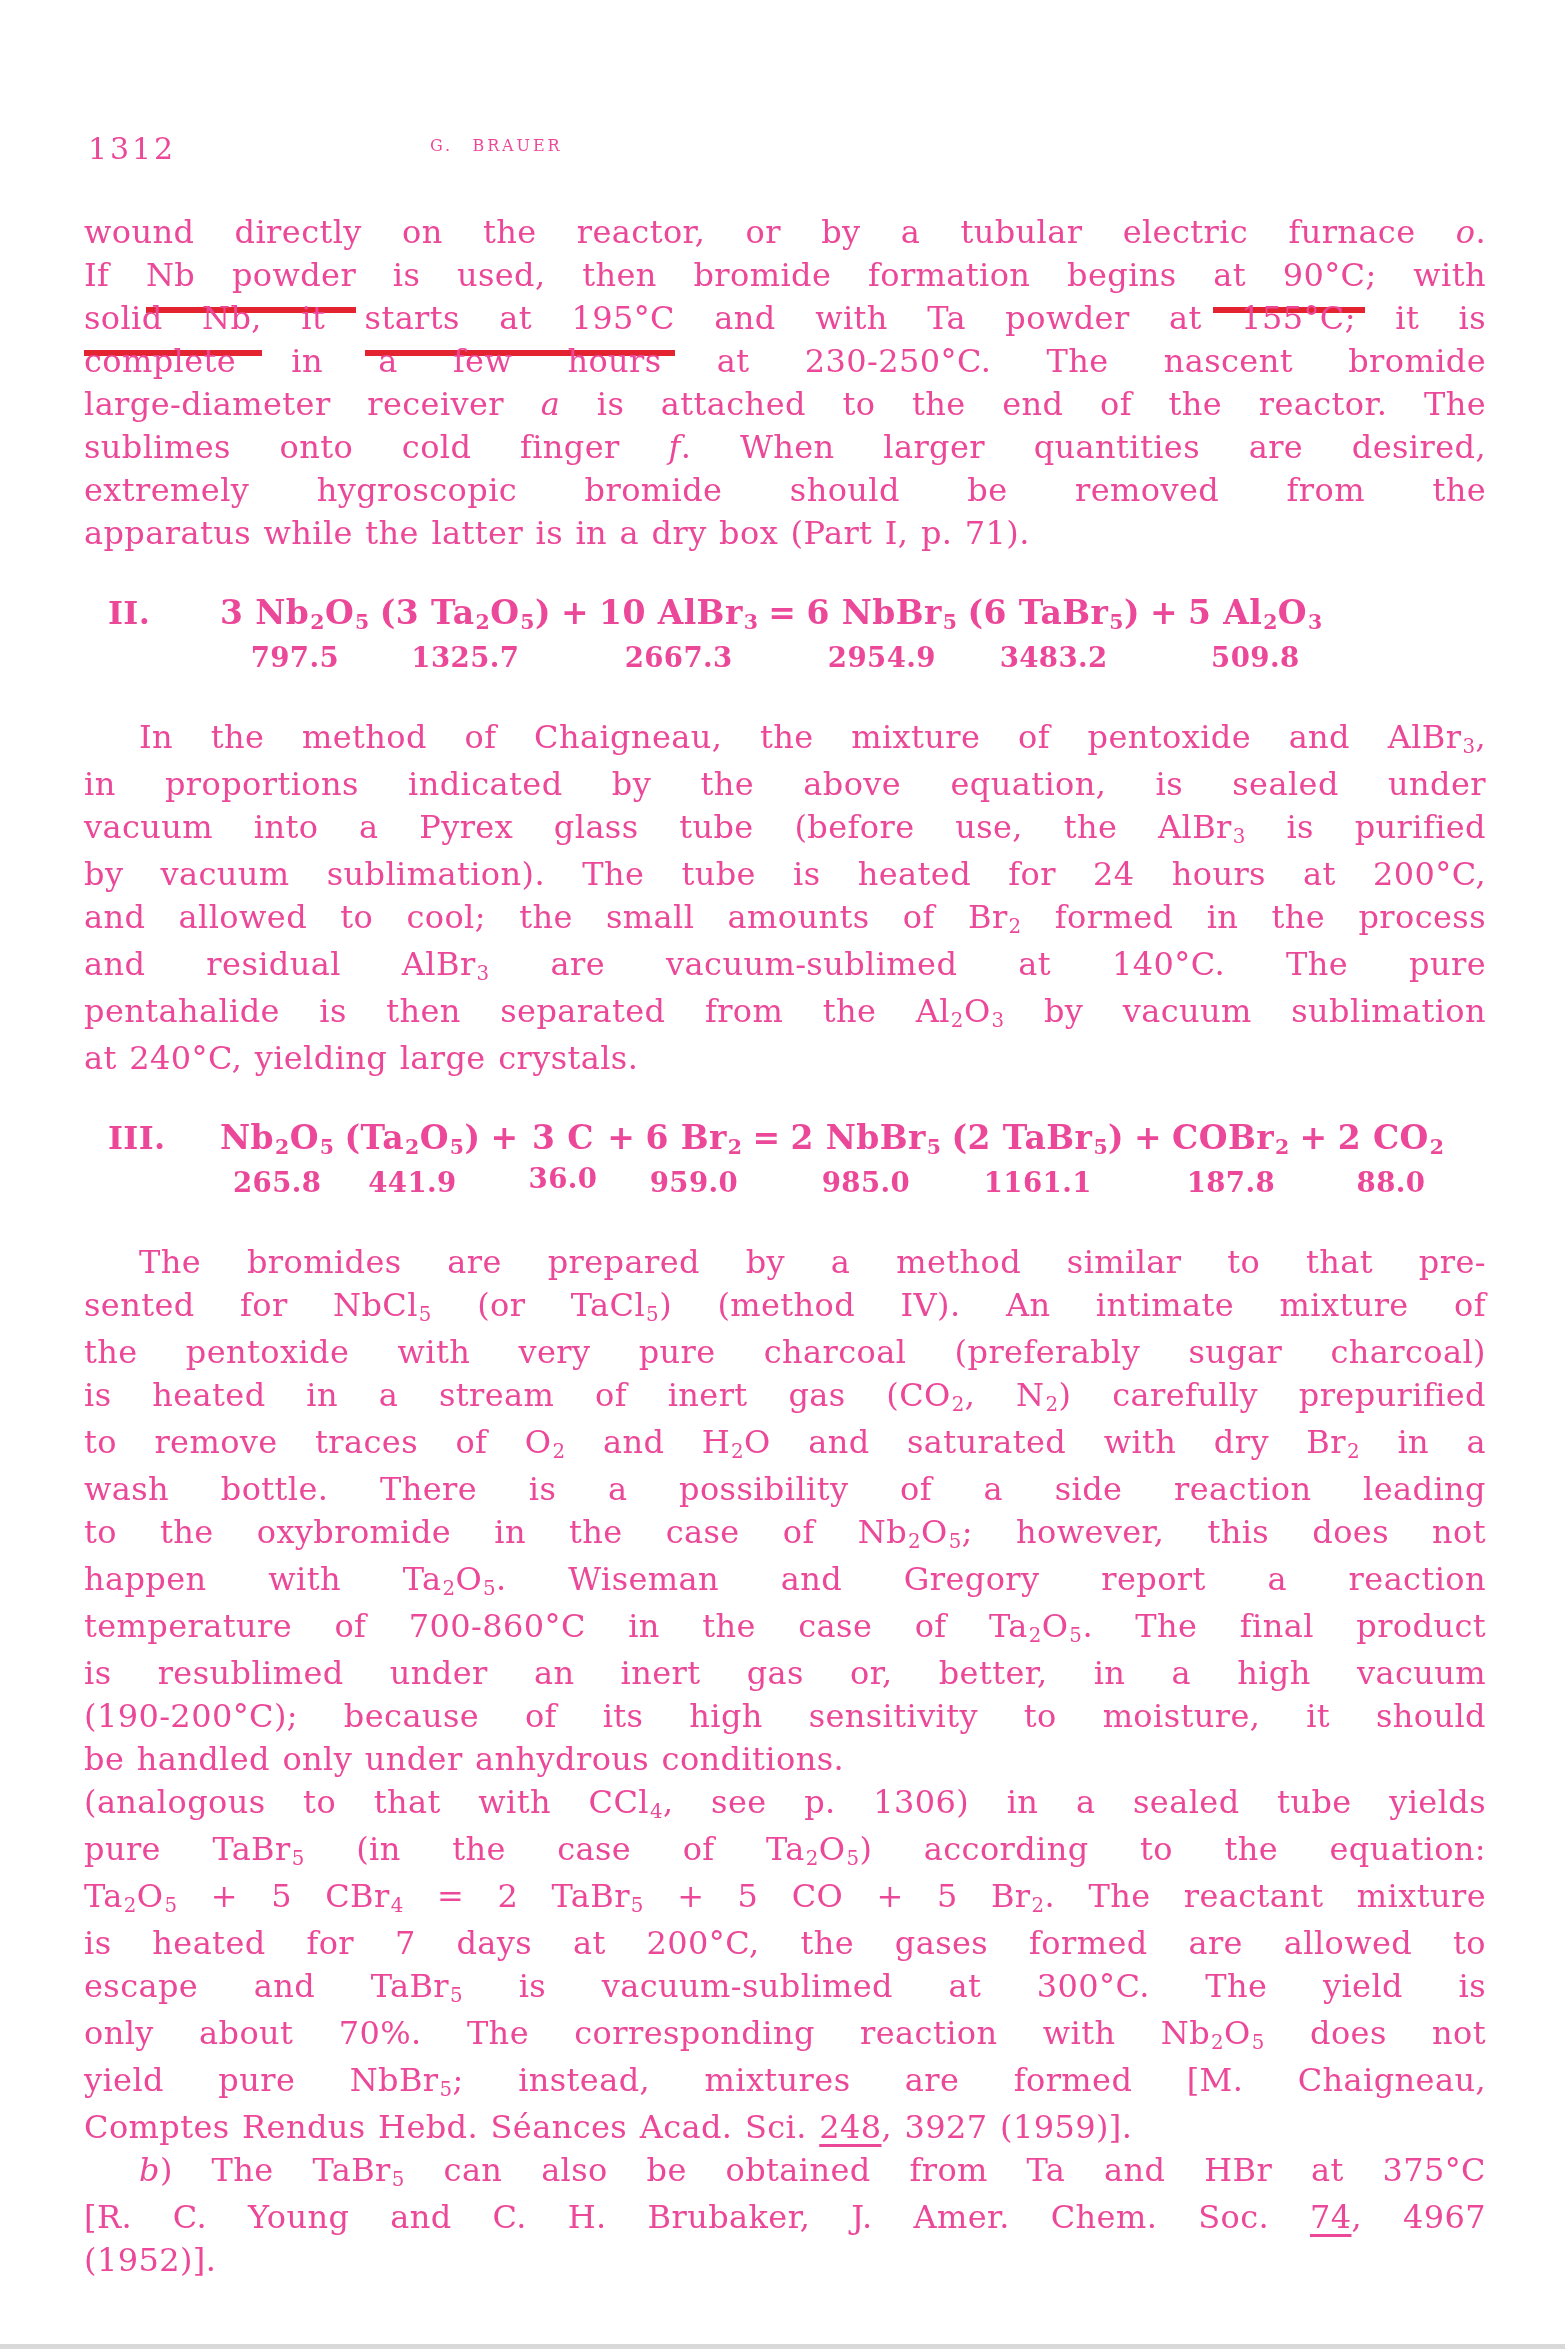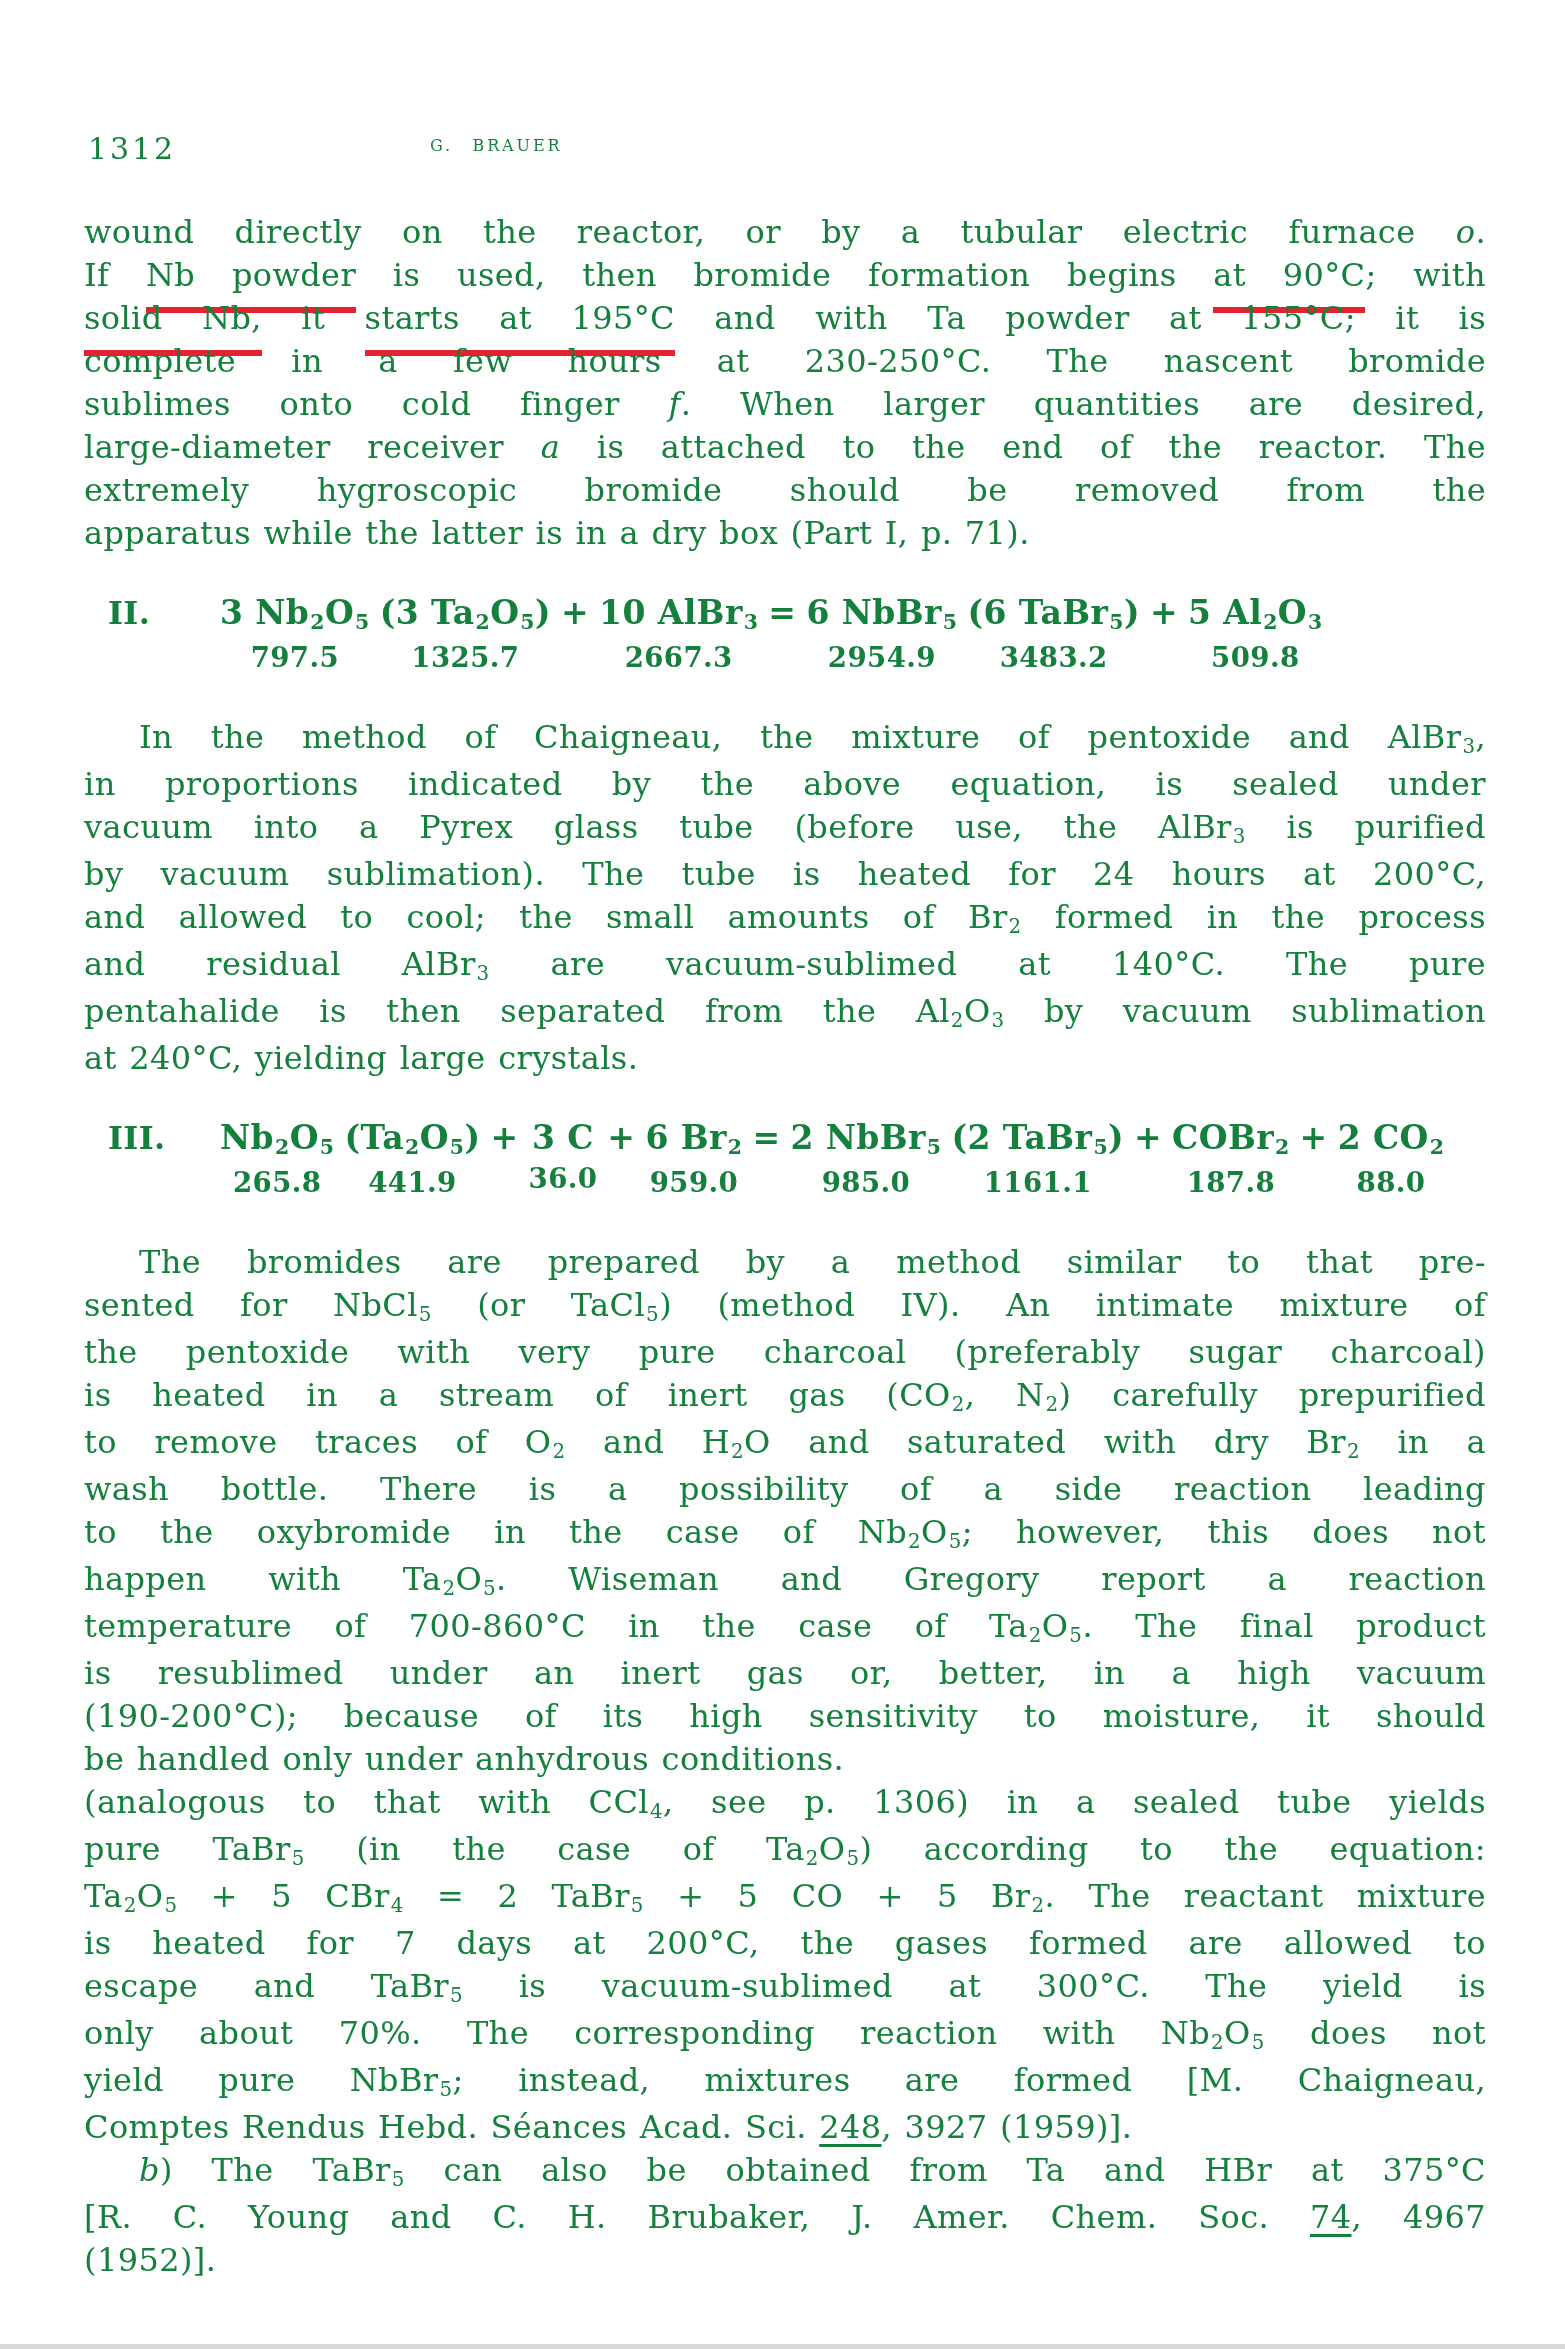--- a/index.html
+++ b/index.html
@@ -2,21 +2,21 @@
 <html style="font-size:15px"><head>
 <meta charset="utf-8">
 <style>
   html, body { margin: 0; padding: 0; background: #9a9a9a; }
   .page {
     position: relative;
     width: 1566px;
     height: 2349px;
     margin: 0 auto;
     background: #ffffff;
-    color: #15803d;
+    color: #ec4899;
     font-family: "DejaVu Serif", "Liberation Serif", serif;
     overflow: hidden;
   }
   .scan-edge-bottom {
     position: absolute; left: 0; right: 0; bottom: 0; height: 4.8px;
     background: #d9d9d9;
   }
   
   .header { position: absolute; top: 131px; left: 0; width: 100%; height: 48px; }
   .page-number {
@@ -65,22 +65,22 @@
   <div class="header">
     <span class="page-number">1312</span>
     <span class="running-title">G. BRAUER</span>
   </div>
   <div class="content">
       <div class="para">
         <div class="line"><span>wound directly on the reactor, or by a tubular electric furnace </span><span class="it">o</span><span>.</span></div>
         <div class="line"><span>If </span><span class="redline">Nb powder</span><span> is used, then bromide formation begins </span><span class="redline">at 90°C</span><span>; with</span></div>
         <div class="line"><span class="redline">solid Nb,</span><span> it </span><span class="redline">starts at 195°C</span><span> and with Ta powder at 155°C; it is</span></div>
         <div class="line"><span>complete in a few hours at 230-250°C. The nascent bromide</span></div>
+        <div class="line"><span>large-diameter receiver </span><span class="it">a</span><span> is attached to the end of the reactor. The</span></div>
         <div class="line"><span>sublimes onto cold finger </span><span class="it">f</span><span>. When larger quantities are desired,</span></div>
-        <div class="line"><span>large-diameter receiver </span><span class="it">a</span><span> is attached to the end of the reactor. The</span></div>
         <div class="line"><span>extremely hygroscopic bromide should be removed from the</span></div>
         <div class="line last"><span>apparatus while the latter is in a dry box (Part I, p. 71).</span></div>
       </div>
       <div class="equation">
         <span class="eq-label">II.</span>
         <div class="eq-terms">
           <span class="term">
             <div class="f"><span>3 Nb</span><span class="sub">2</span><span>O</span><span class="sub">5</span></div>
             <div class="w">797.5</div>
           </span>

